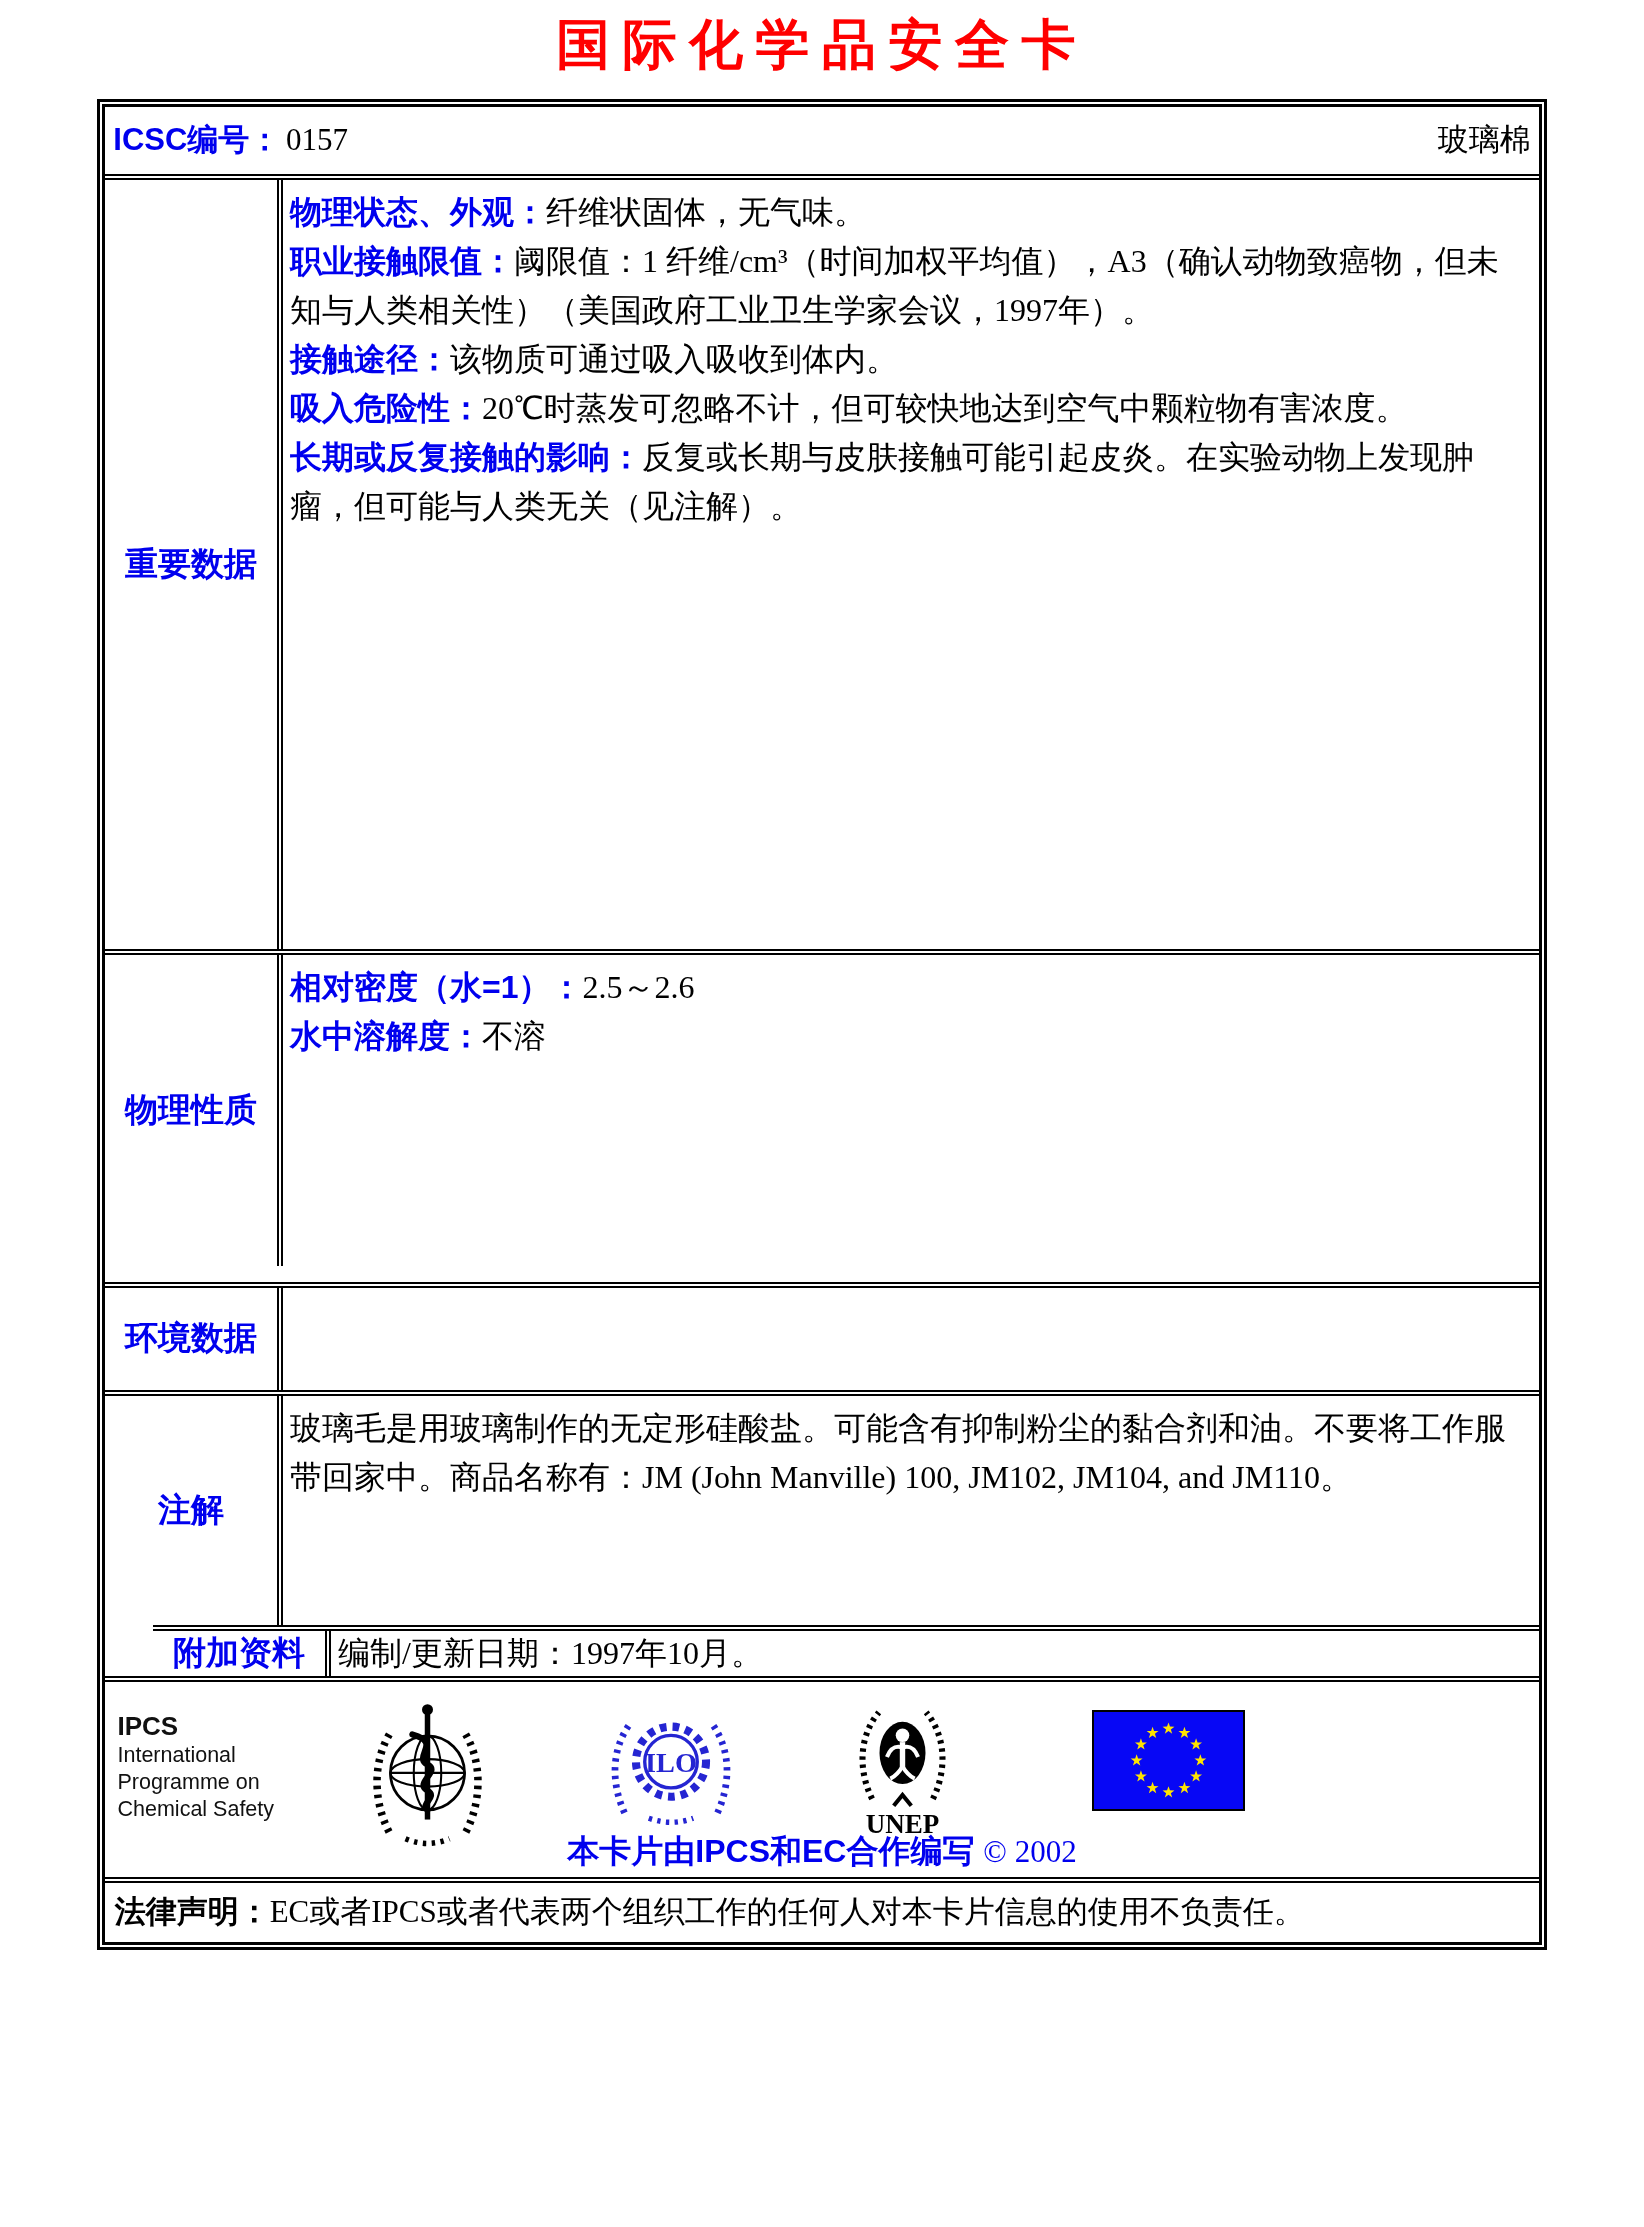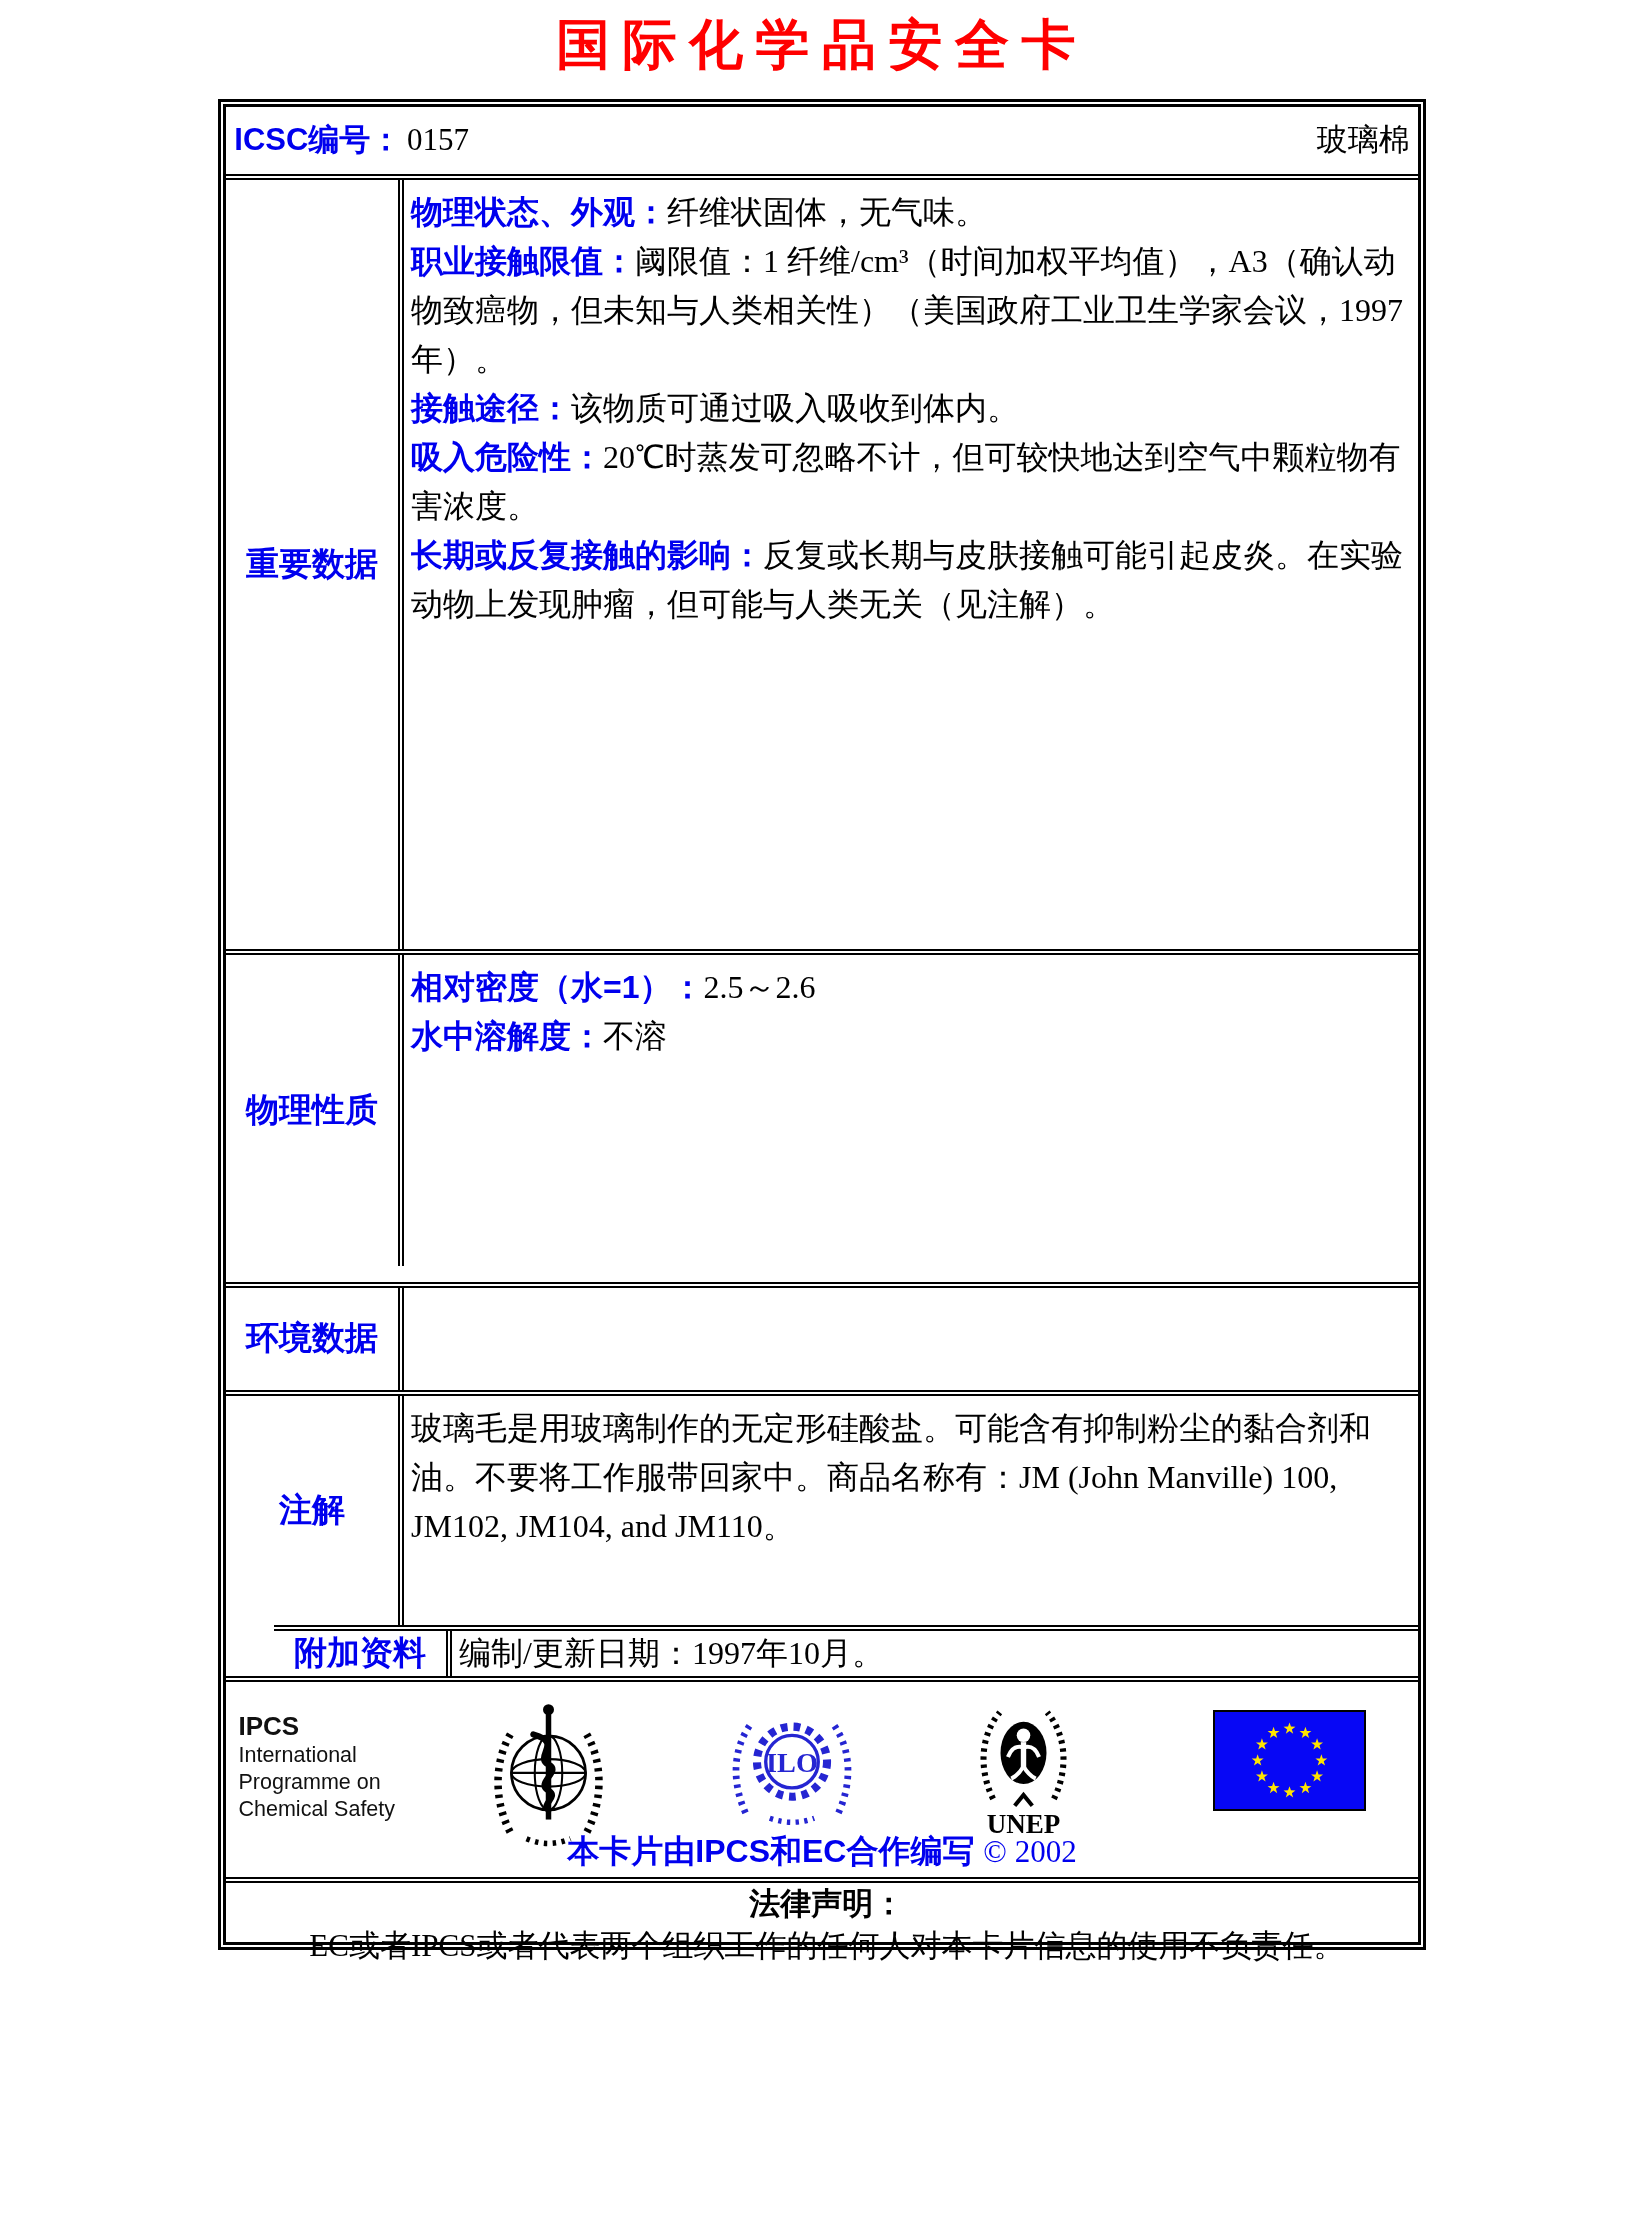--- a/index.html
+++ b/index.html
@@ -11,21 +11,21 @@
   body{
     width:1644px; height:2227px; position:relative;
     font-family:"Liberation Serif","DejaVu Serif",serif; color:var(--text_black);
   }
   .page-title{
     padding-top:9px; text-align:center;
     font-family:"Liberation Sans","DejaVu Sans",sans-serif;
     font-weight:bold; font-size:54px; letter-spacing:12.5px; color:var(--title_red);
   }
   .card{
-    width:1208px; margin:16.7px auto 0 auto;
+    width:1450px; margin:16.7px auto 0 auto;
     border:8.3px double #000;
   }
   .row{ border-top:6.2px double #000; display:flex; }
   .row.first{ border-top:none; }
   .label-cell{
     width:178px; flex:0 0 178px; border-right:6.2px double #000;
     display:flex; align-items:center; justify-content:center;
     font-family:"Liberation Sans","DejaVu Sans",sans-serif;
     font-weight:bold; font-size:33px; color:var(--accent_blue);
     text-align:center;
@@ -40,21 +40,21 @@
   .r1{ height:67px; align-items:center; padding:0 8.3px; display:flex; font-size:31px; }
   .r1 .left{ display:flex; align-items:baseline; gap:5.6px; }
   .r1 .spacer{ flex:1 1 auto; }
   .r2{ height:775px; }
   .r3{ height:317px; }
   .r4{ height:108px;margin-top:16px; }
   .r5{ height:235px; }
   .r6{ height:51px;margin-left:48px; }
   .r6 .content-cell{ padding-top:0; padding-bottom:0; display:flex; align-items:center; }
   .r7{ height:201px; position:relative; display:block; }
-  .r8{ height:65px; display:flex; align-items:center; padding-left:9.7px; font-size:31px;flex-direction:column; }
+  .r8{ height:65px; display:flex; align-items:center; padding-left:9.7px; font-size:31px; }
   .r8 .k{ color:#000; }
   
   .ipcs-block{
     position:absolute; left:12.5px; top:28px;
     font-family:"Liberation Sans","DejaVu Sans",sans-serif; color:#111;
   }
   .ipcs-abbr{ font-size:26px; font-weight:bold; line-height:32px; }
   .ipcs-line{ font-size:21.5px; line-height:27px; }
   .logo{ position:absolute; }
   .who-logo{ left:260px; top:14px; }

